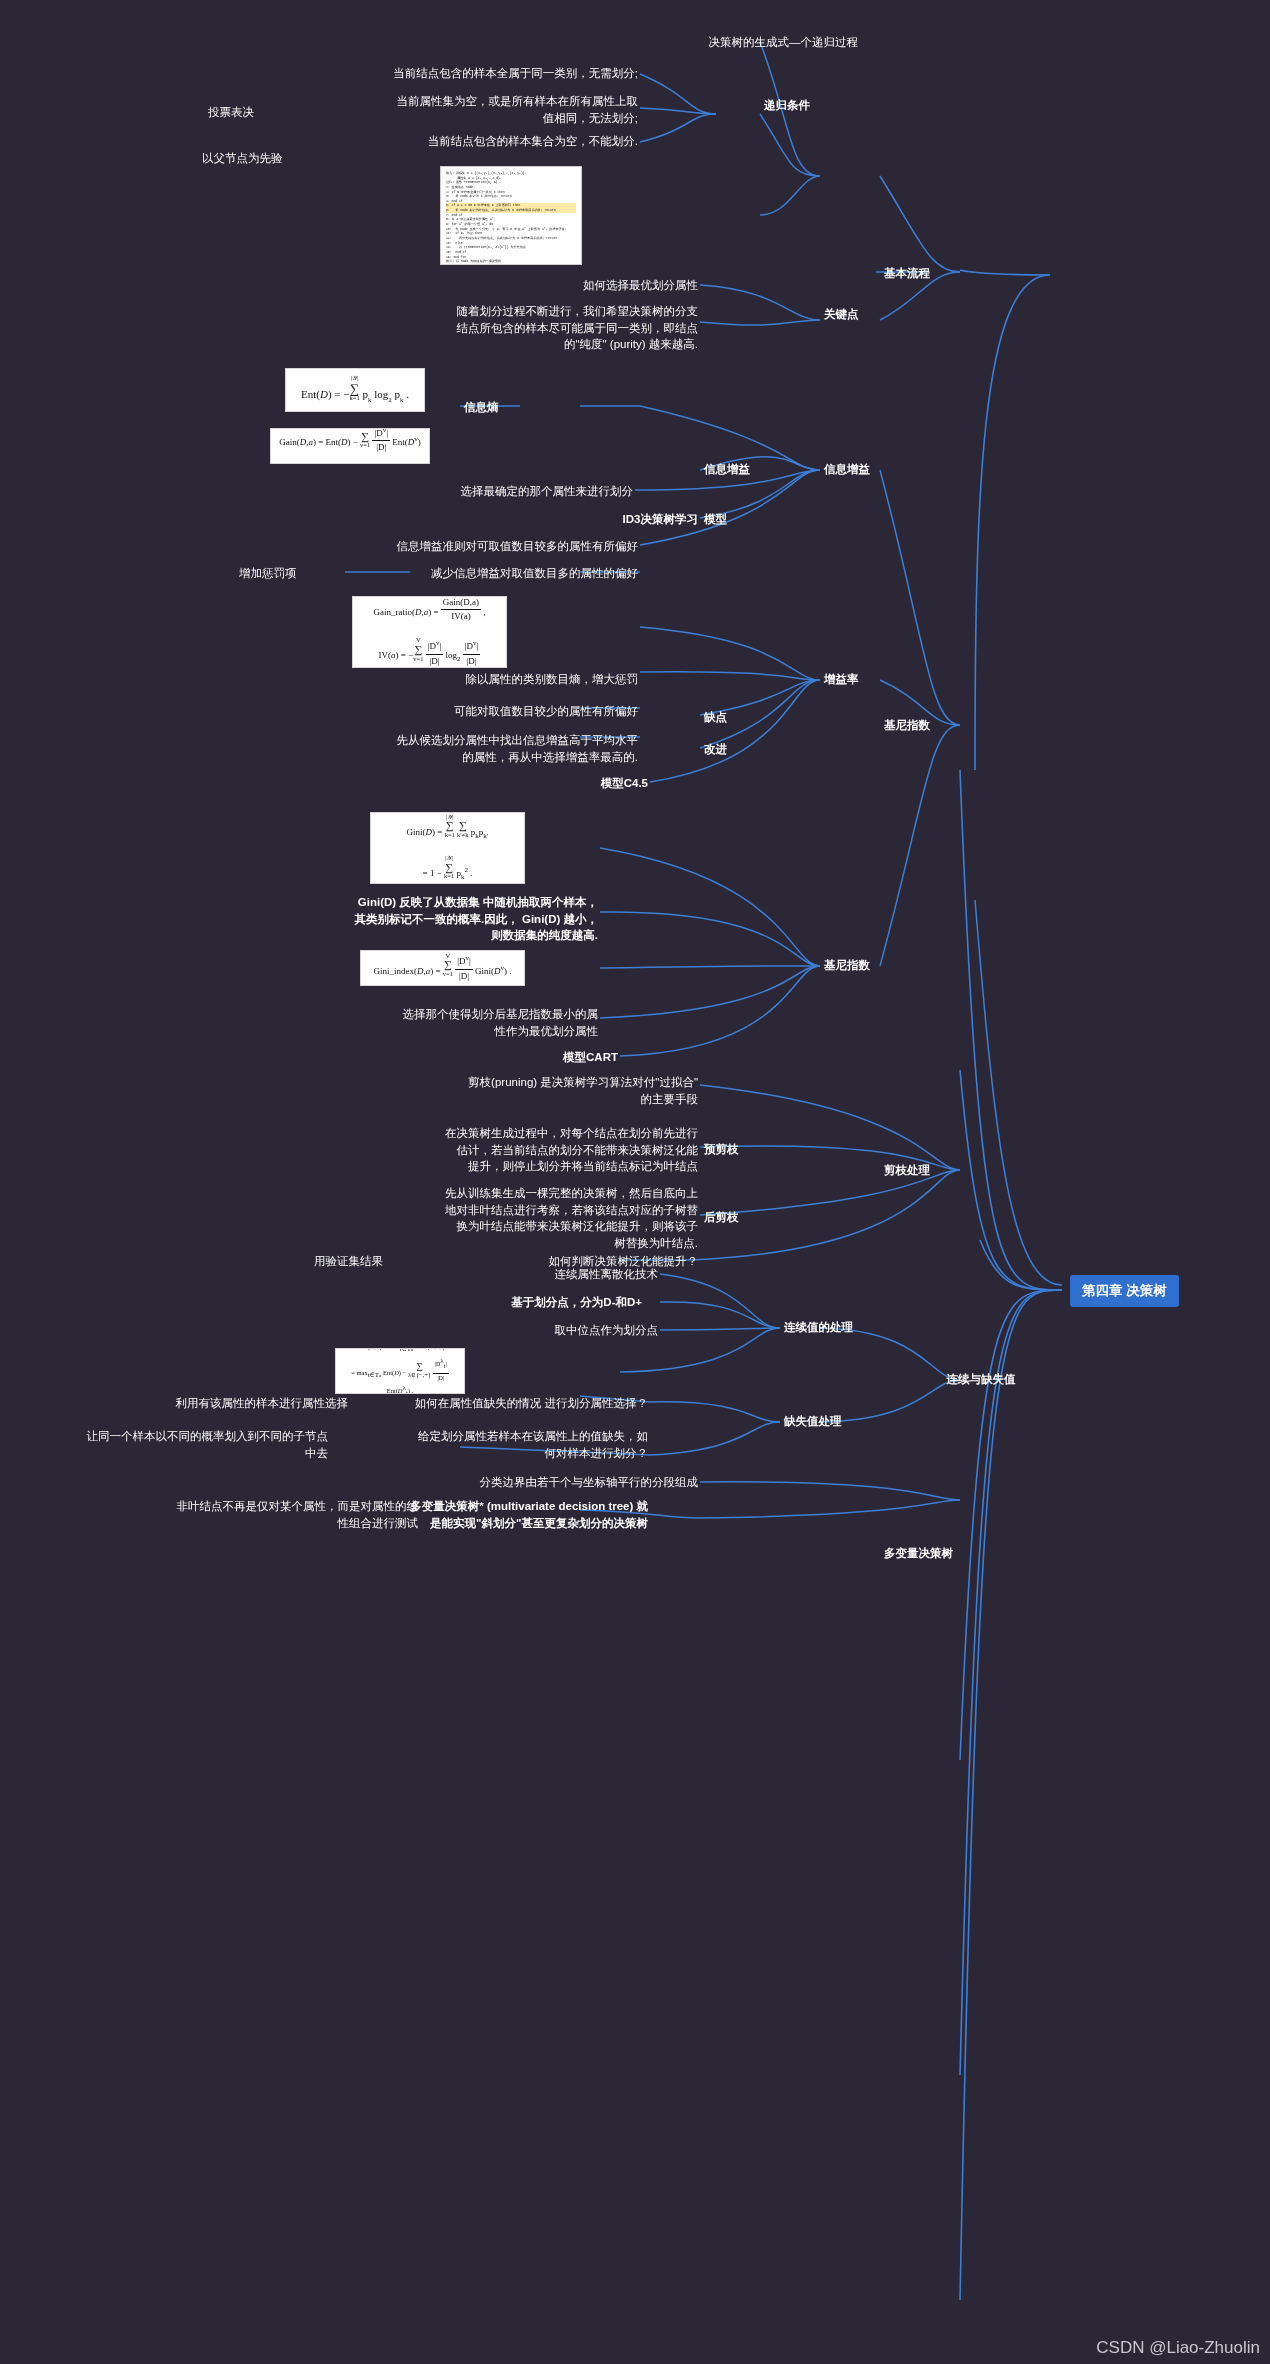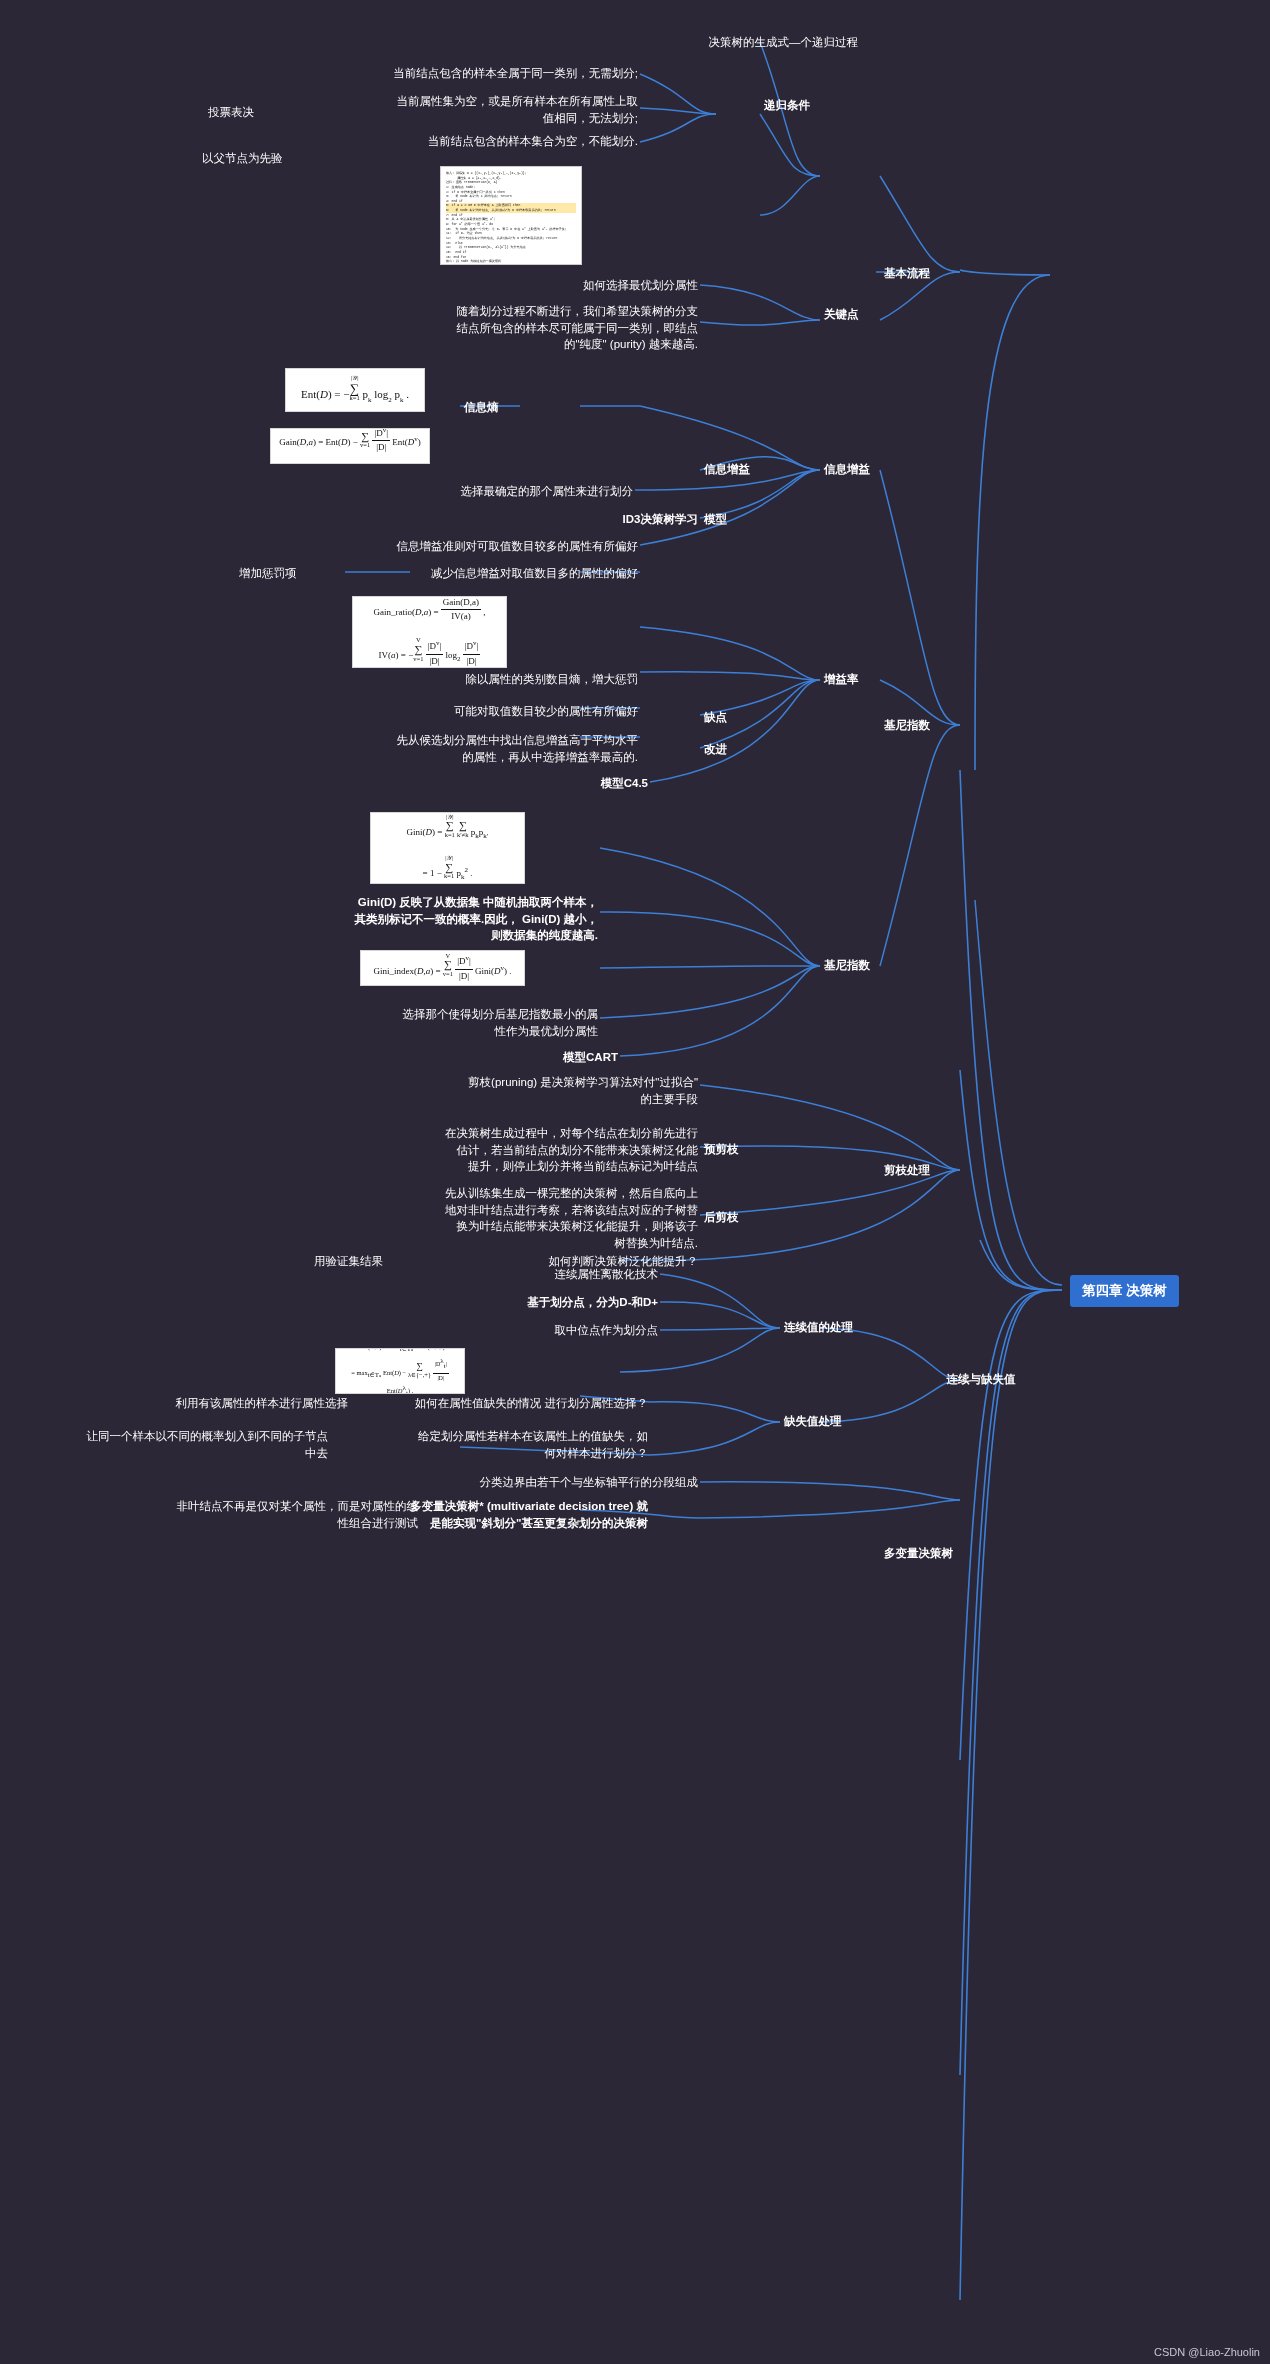--- a/index.html
+++ b/index.html
@@ -69,21 +69,21 @@
     padding:4px 5px;
     color:#111;
     font-family:"Liberation Mono","DejaVu Sans Mono",monospace;
     font-size:3.1px;
     line-height:1.5;
   }
   .code-img .ln{white-space:nowrap;}
   .code-img .hl{background:#ffe9a8;}
   .watermark{
     position:absolute;right:10px;bottom:6px;
-    color:#c9c6d2;font-size:11px;
+    color:#c9c6d2;font-size:17px;
   }
 </style>
 </head>
 <body>
 
 <div id="canvas">
 
   <svg class="links" viewBox="0 0 1270 2364">
     <g fill="none" stroke="#3d7fd6" stroke-width="1.6">
 
@@ -291,21 +291,21 @@
 换为叶结点能带来决策树泛化能提升，则将该子
 树替换为叶结点.</div>
   <div class="node bold" style="left:702px;top:1208px;width:70px;">后剪枝</div>
   <div class="node" style="left:312px;top:1252px;width:160px;">用验证集结果</div>
   <div class="node right" style="left:430px;top:1252px;width:270px;">如何判断决策树泛化能提升？</div>
 
   <div class="node bold" style="left:926px;top:1370px;width:110px;text-align:center;">连续与缺失值</div>
 
   <div class="node bold" style="left:782px;top:1318px;width:100px;">连续值的处理</div>
   <div class="node right" style="left:380px;top:1265px;width:280px;">连续属性离散化技术</div>
-  <div class="node bold right" style="left:380px;top:1293px;width:280px;">基于划分点，分为D-和D+</div>
+  <div class="node bold right" style="left:364px;top:1293px;width:280px;">基于划分点，分为D-和D+</div>
   <div class="node right" style="left:380px;top:1321px;width:280px;">取中位点作为划分点</div>
 
   <div class="formula" style="left:335px;top:1348px;width:130px;height:46px;">
     <div class="inner" style="font-size:6.5px;line-height:1.6;">
       Gain(<i>D</i>,<i>a</i>) = max<span class="frm-sub">t∈T<span style="font-size:5px;">a</span></span> Gain(<i>D</i>,<i>a</i>,<i>t</i>)<br>
       = max<span class="frm-sub">t∈T<span style="font-size:5px;">a</span></span> Ent(<i>D</i>) − <span class="lim">&nbsp;<br><span style="font-size:9px;">∑</span><br>λ∈{−,+}</span> <span class="frac" style="font-size:6px;"><span class="num">|D<span class="frm-sup">λ</span><span class="frm-sub">t</span>|</span><span class="den">|D|</span></span> Ent(<i>D</i><span class="frm-sup">λ</span><span class="frm-sub">t</span>) .
     </div>
   </div>
 
   <div class="node bold" style="left:782px;top:1412px;width:100px;">缺失值处理</div>

